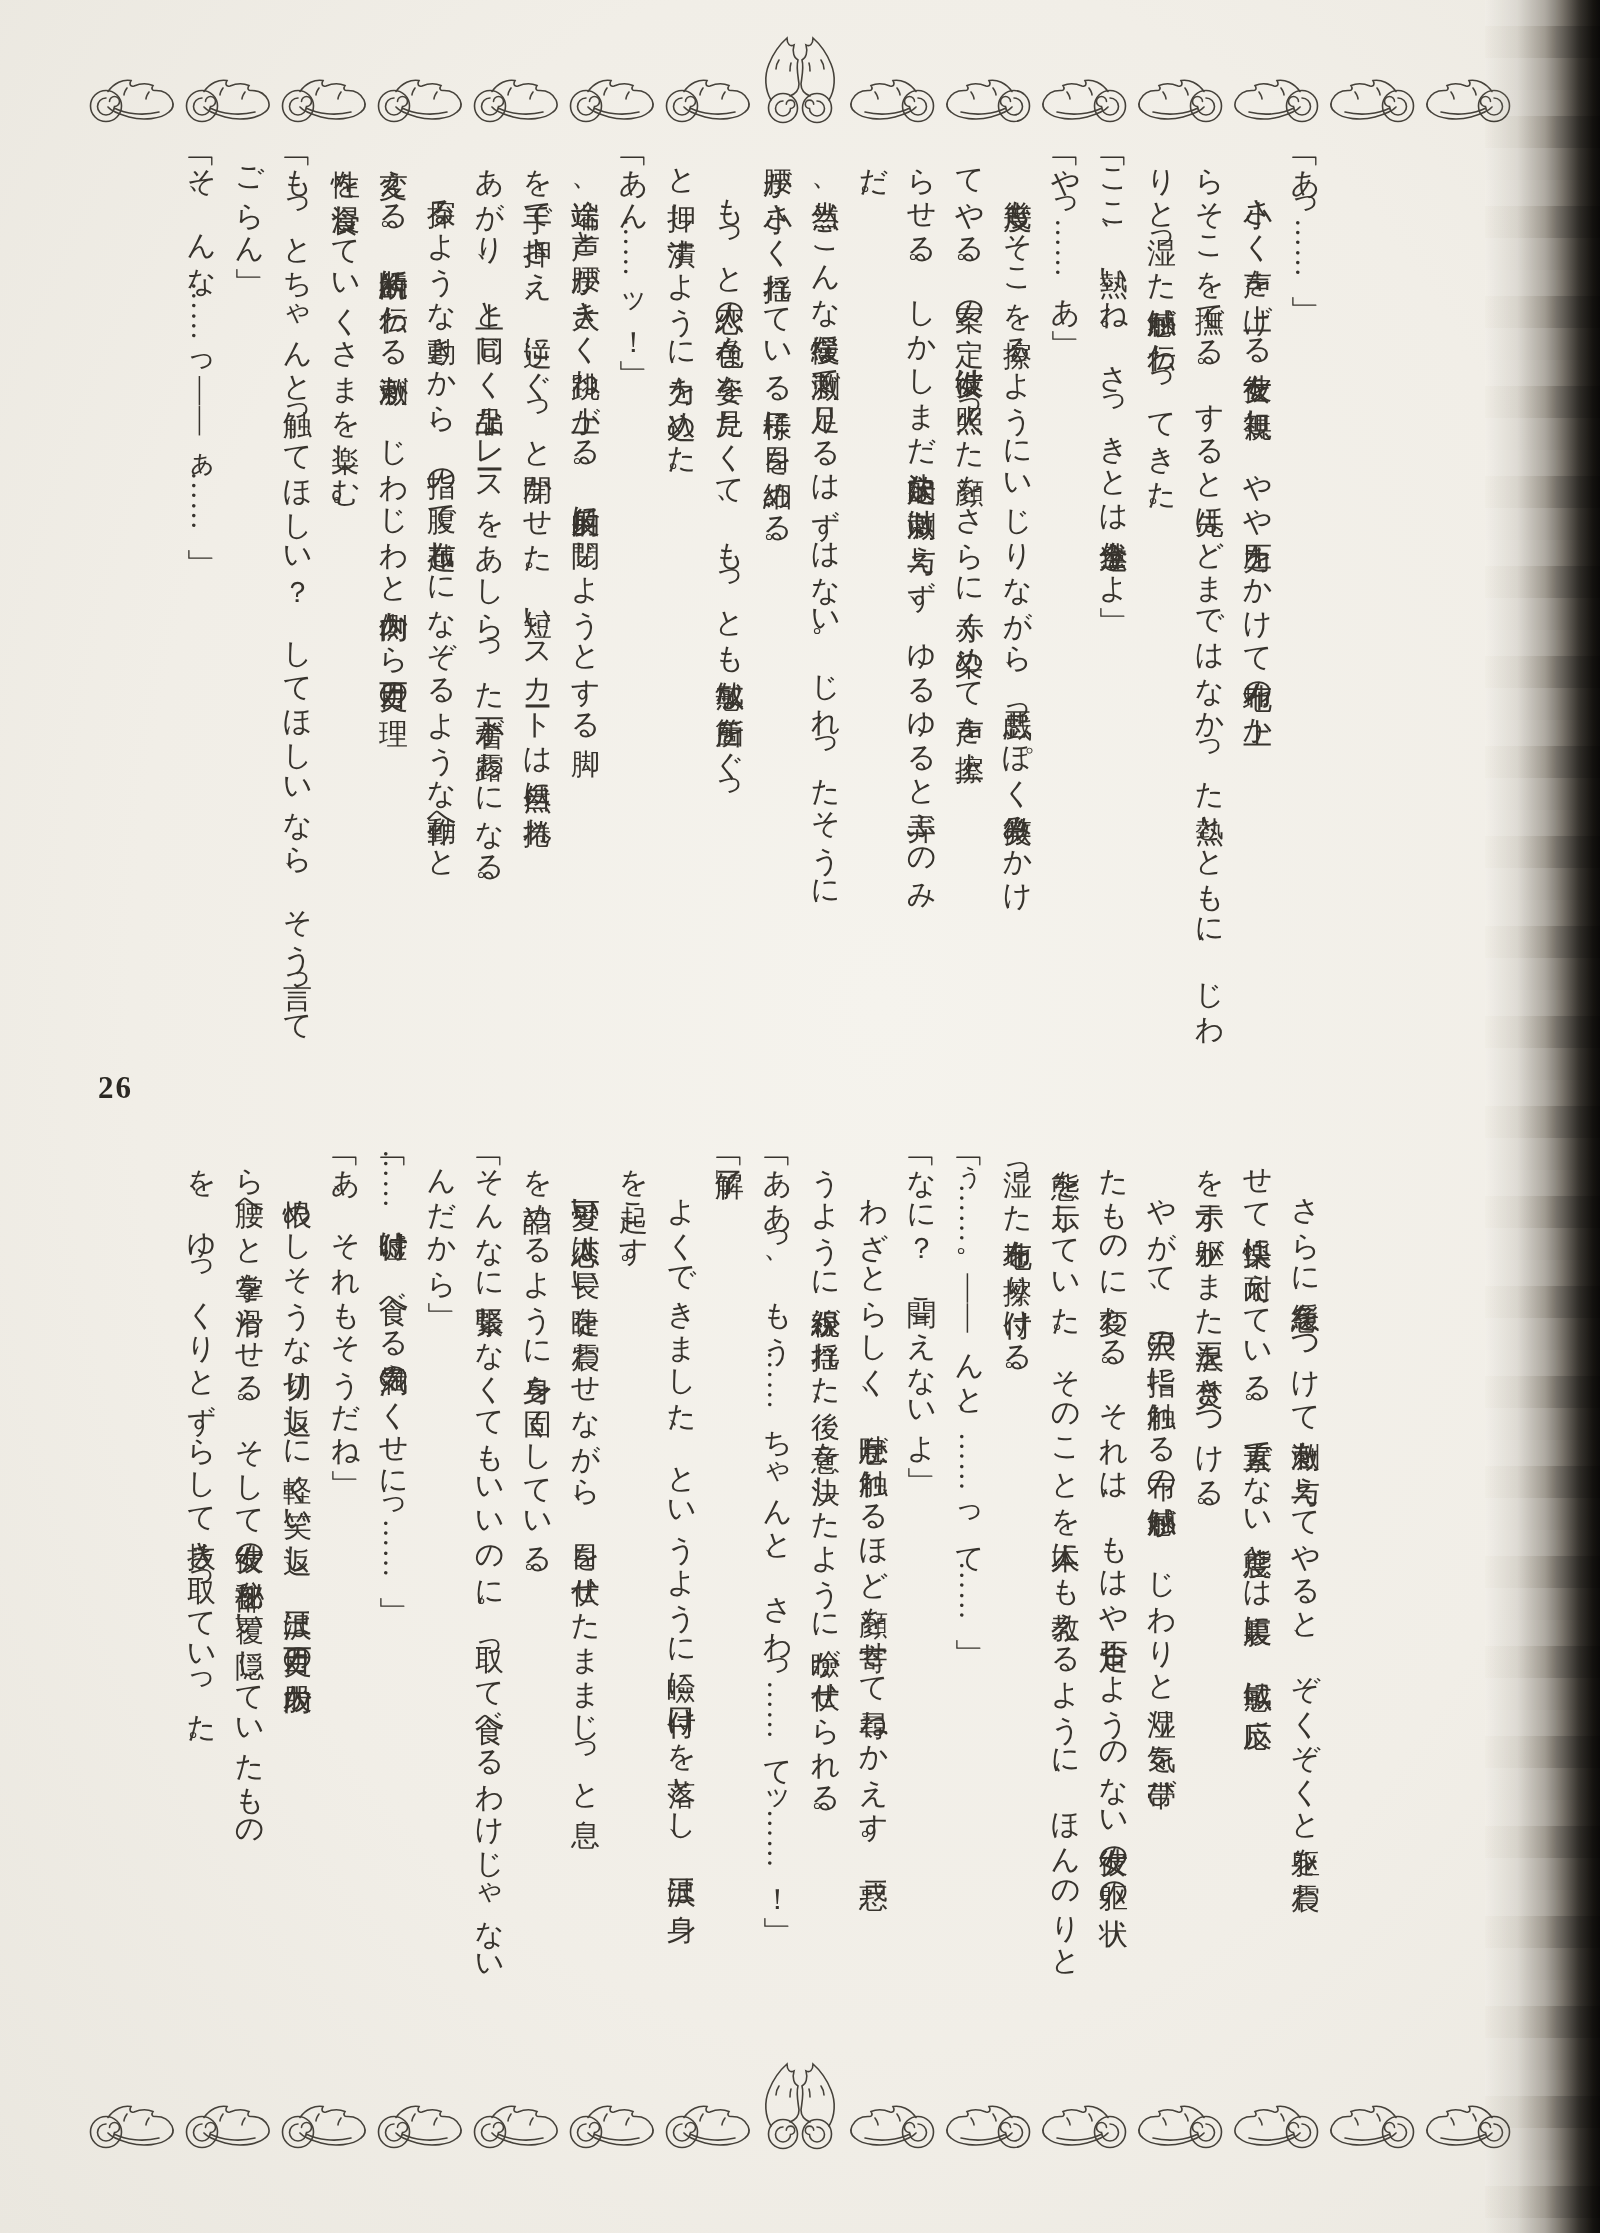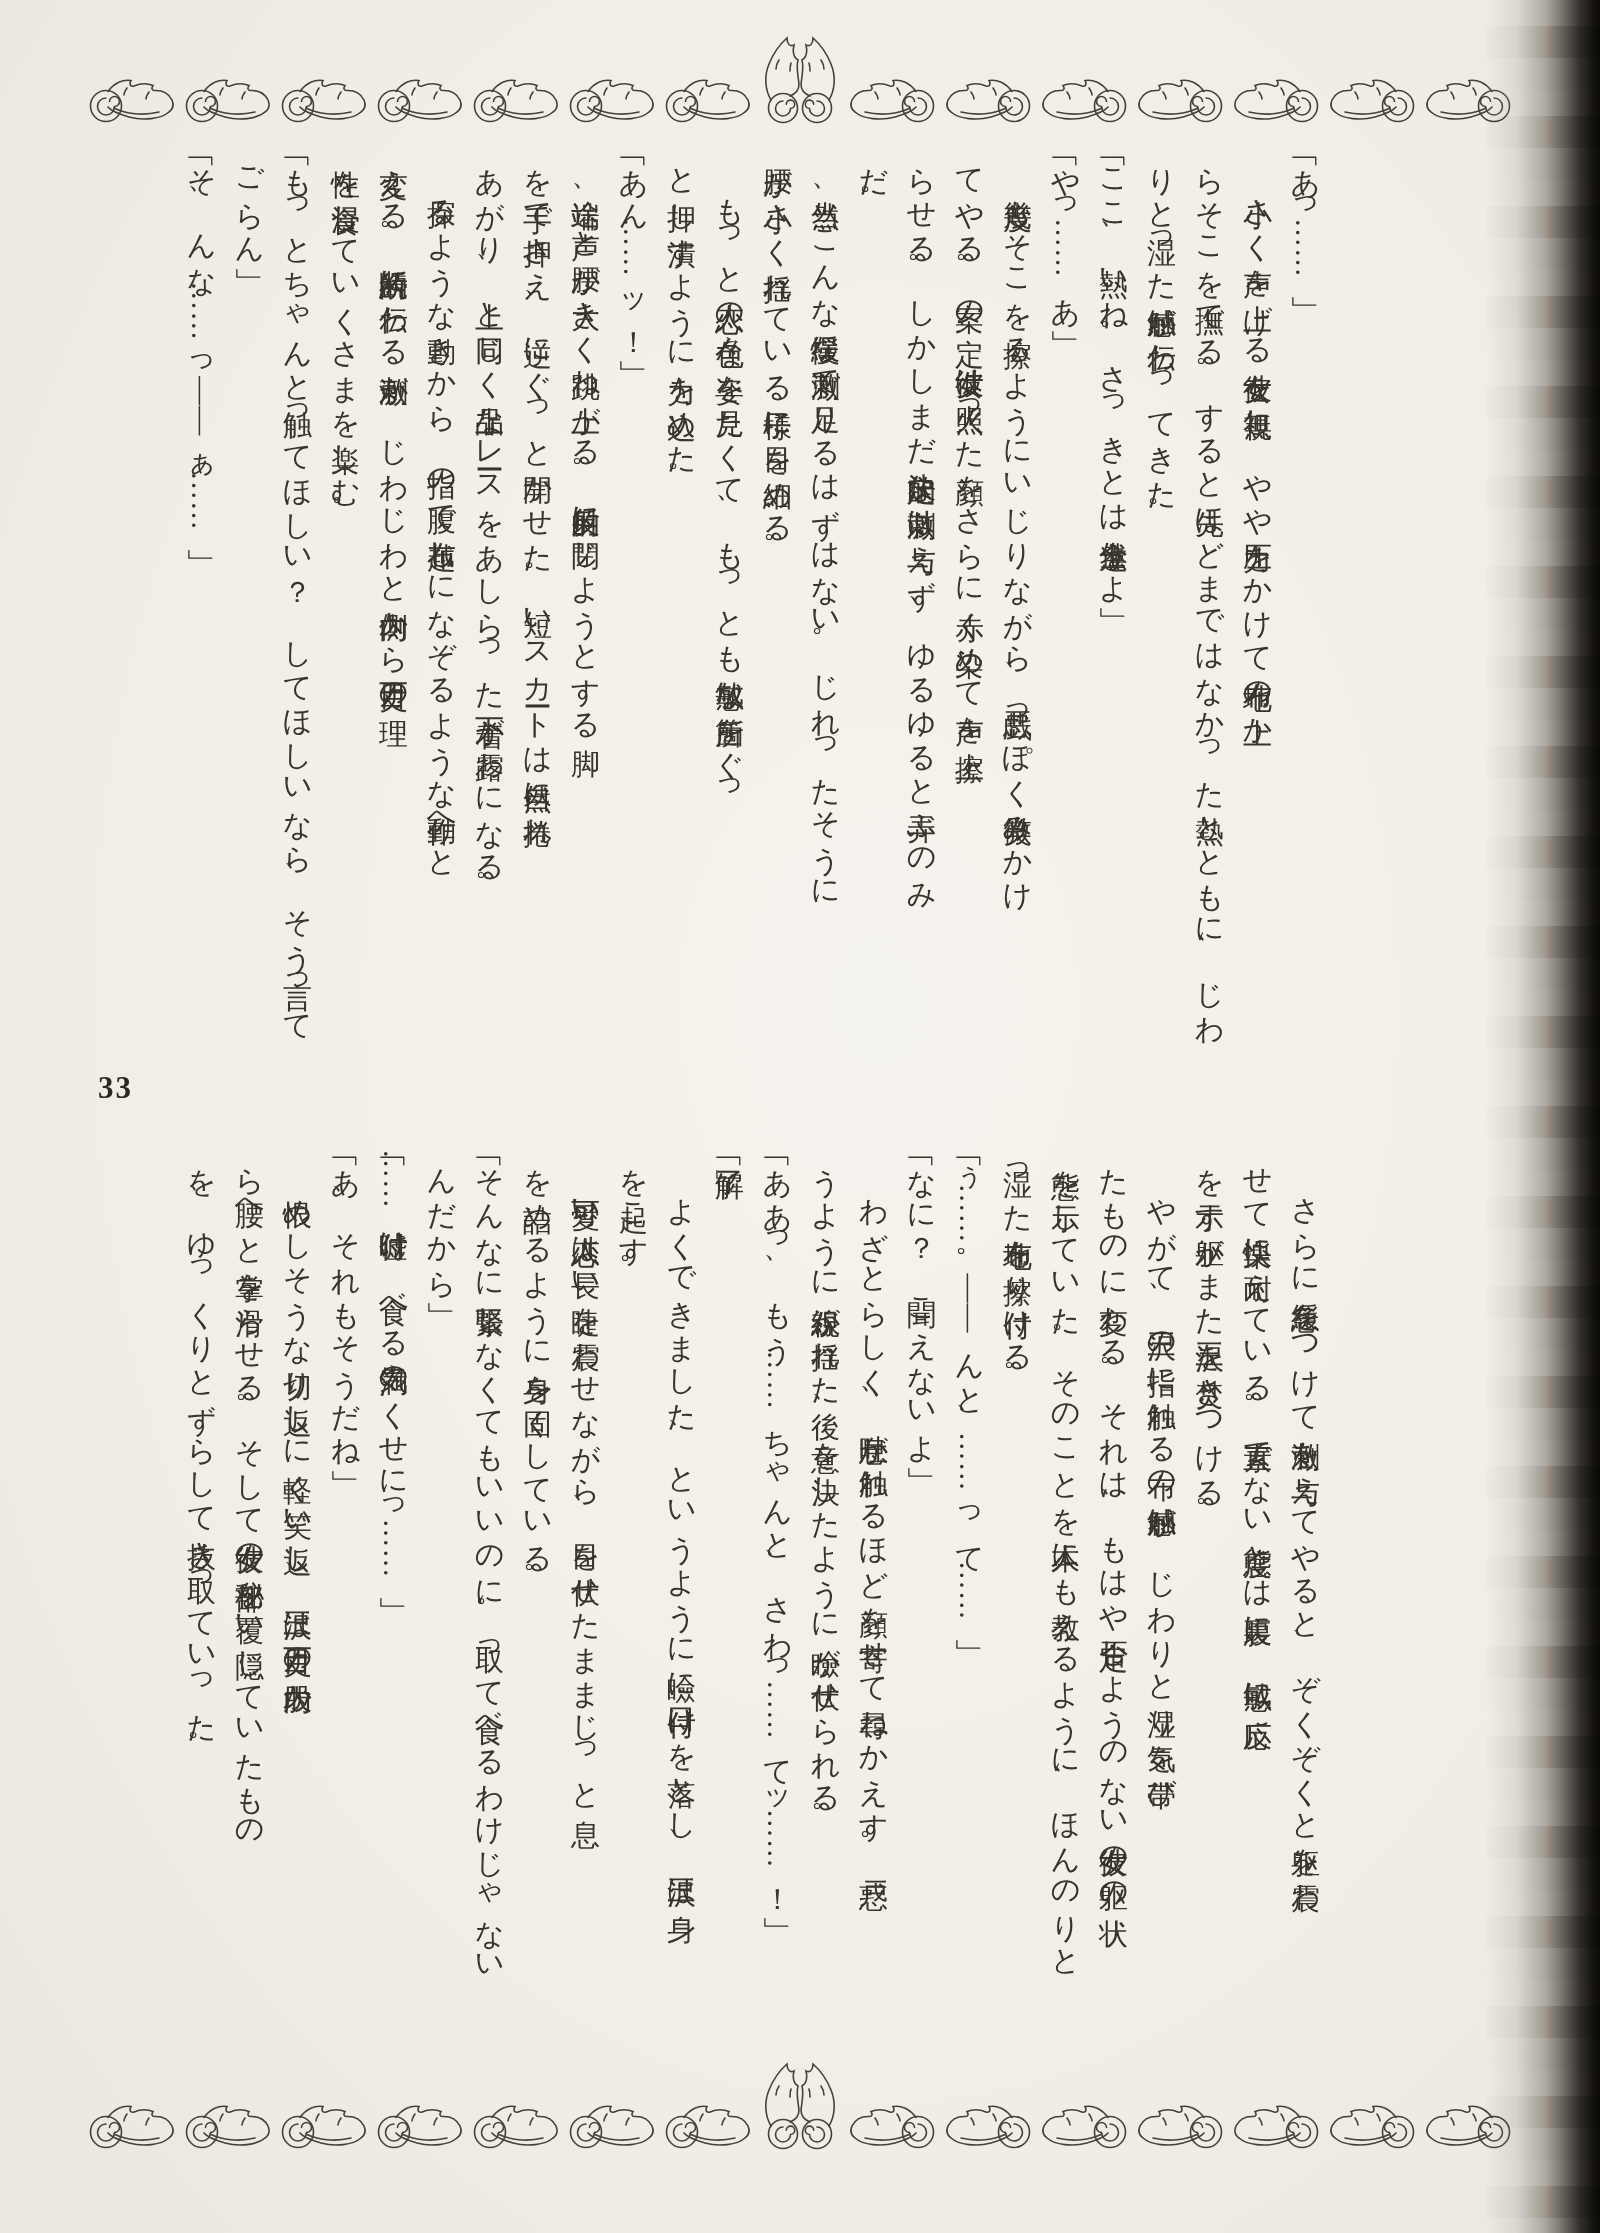--- a/index.html
+++ b/index.html
@@ -120,21 +120,21 @@
   <p>を手で押さえ、逆にぐっと開かせた。短いスカートは自然に捲れ</p>
   <p>あがり、上と同じく上品なレースをあしらった下着が露わになる。</p>
   <p>　探るような動きから、指の腹で布越しになぞるような動作へと</p>
   <p>変える。断続的に伝わる刺激が、じわじわと内側から万丈目の理</p>
   <p>性を浸食していくさまを楽しむ。</p>
   <p>「もっとちゃんと触ってほしい？　してほしいなら、そう言って</p>
   <p>ごらん」</p>
   <p>「そ、んな……っ——ぁ……」</p>
 </div>
 
-<div id="page-num">33</div>
+<div id="page-num">26</div>
 
 <div id="block-bottom" class="vblock">
   <p>　さらに緩急をつけて刺激を与えてやると、ぞくぞくと躯を震わ</p>
   <p>せて快楽に耐えている。素直でない態度とは裏腹に、敏感に反応</p>
   <p>を示す躯がまた三沢を焚きつける。</p>
   <p>　やがて、三沢の指に触れる布の感触が、じわりと湿り気を帯び</p>
   <p>たものに変わる。それは、もはや否定しようのない彼女の躯の状</p>
   <p>態を示していた。そのことを本人にも教えるように、ほんのりと</p>
   <p>湿った布地を擦り付ける。</p>
   <p>「ぅ……。——んと、……って……」</p>

